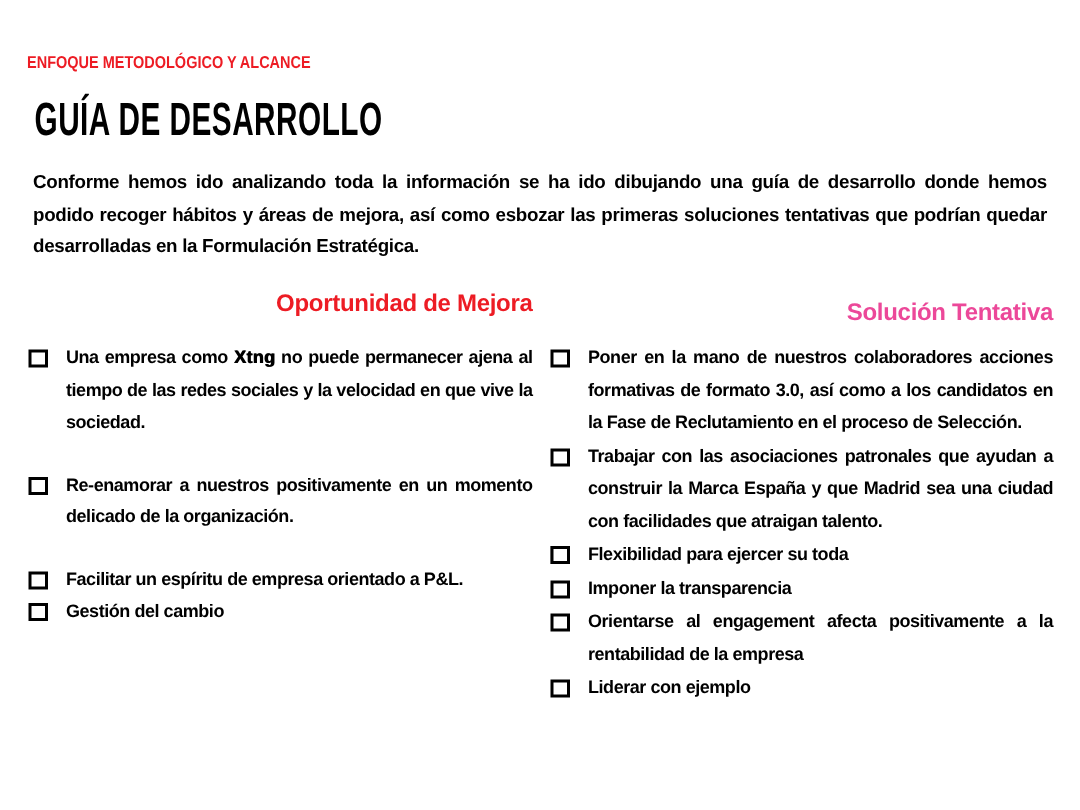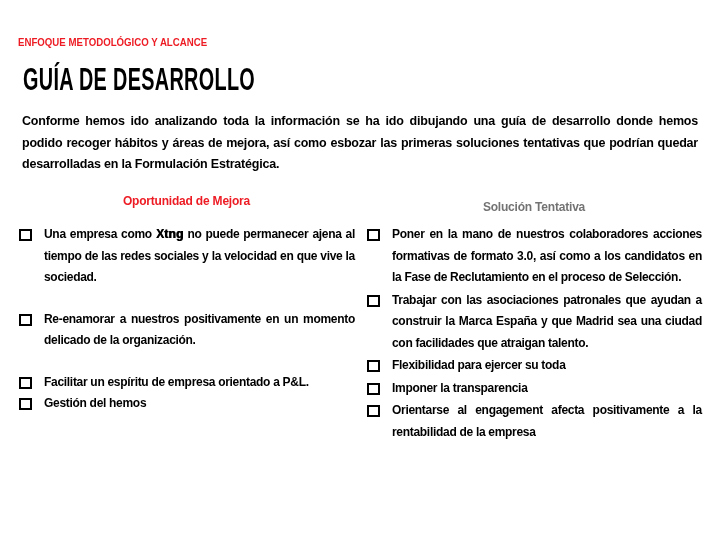--- a/index.html
+++ b/index.html
@@ -25,22 +25,22 @@
     font-size:12.5px; font-weight:bold; line-height:21.5px;
     letter-spacing:-0.2px; text-align:justify;
   }
   .cols {
     position:absolute; left:18px; top:182px; width:684px;
     display:flex; gap:11px;
   }
   .col { width:337px; }
   .col-right { width:336px; }
   .col-heading {
-    margin:0 0 16px 0; font-size:12px; font-weight:bold;
-    text-align:center; letter-spacing:-0.2px;
+    margin:0 0 16px 0; font-size:16px; font-weight:bold;
+    text-align:right; letter-spacing:-0.2px;
   }
   .col-right .col-heading { margin-top:6px; margin-bottom:10px; }
   .bullets {
     list-style:none; margin:0; padding:0;
     font-size:12px; font-weight:bold; line-height:21.5px;
     letter-spacing:-0.3px;
   }
   .bullet { position:relative; padding-left:26px; text-align:justify; }
   .col-left .bullet + .bullet { margin-top:20px; }
   .col-left .bullet:nth-child(4) { margin-top:0; }
@@ -72,30 +72,31 @@
   <p class="intro">Conforme hemos ido analizando toda la información se ha ido dibujando una guía de desarrollo donde hemos podido recoger hábitos y áreas de mejora, así como esbozar las primeras soluciones tentativas que podrían quedar desarrolladas en la Formulación Estratégica.</p>
 
   <div class="cols">
 
     <section class="col col-left">
       <h2 class="col-heading" style="color: rgb(237, 28, 36);">Oportunidad de Mejora</h2>
       <ul class="bullets">
           <li class="bullet"><span class="sq"></span><span class="txt">Una empresa como <b class="xb">Xtng</b> no puede permanecer ajena al tiempo de las redes sociales y la velocidad en que vive la sociedad.</span></li>
           <li class="bullet"><span class="sq"></span><span class="txt">Re-enamorar a nuestros positivamente en un momento delicado de la organización.</span></li>
           <li class="bullet"><span class="sq"></span><span class="txt">Facilitar un espíritu de empresa orientado a P&amp;L.</span></li>
-          <li class="bullet"><span class="sq"></span><span class="txt">Gestión del hemos</span></li>
+          <li class="bullet"><span class="sq"></span><span class="txt">Gestión del cambio</span></li>
         </ul>
     </section>
 
     <section class="col col-right">
-      <h2 class="col-heading" style="color: #737373;">Solución Tentativa</h2>
+      <h2 class="col-heading" style="color: #ec4899;">Solución Tentativa</h2>
       <ul class="bullets">
           <li class="bullet"><span class="sq"></span><span class="txt">Poner en la mano de nuestros colaboradores acciones formativas de formato 3.0, así como a los candidatos en la Fase de Reclutamiento en el proceso de Selección.</span></li>
           <li class="bullet"><span class="sq"></span><span class="txt">Trabajar con las asociaciones patronales que ayudan a construir la Marca España y que Madrid sea una ciudad con facilidades que atraigan talento.</span></li>
           <li class="bullet"><span class="sq"></span></li>
           <li class="bullet"><span class="sq"></span><span class="txt">Flexibilidad para ejercer su toda</span></li>
           <li class="bullet"><span class="sq"></span><span class="txt">Imponer la transparencia</span></li>
           <li class="bullet"><span class="sq"></span><span class="txt">Orientarse al engagement afecta positivamente a la rentabilidad de la empresa</span></li>
+          <li class="bullet"><span class="sq"></span><span class="txt">Liderar con ejemplo</span></li>
         </ul>
     </section>
 
   </div>
 </div>
 
 </body></html>

